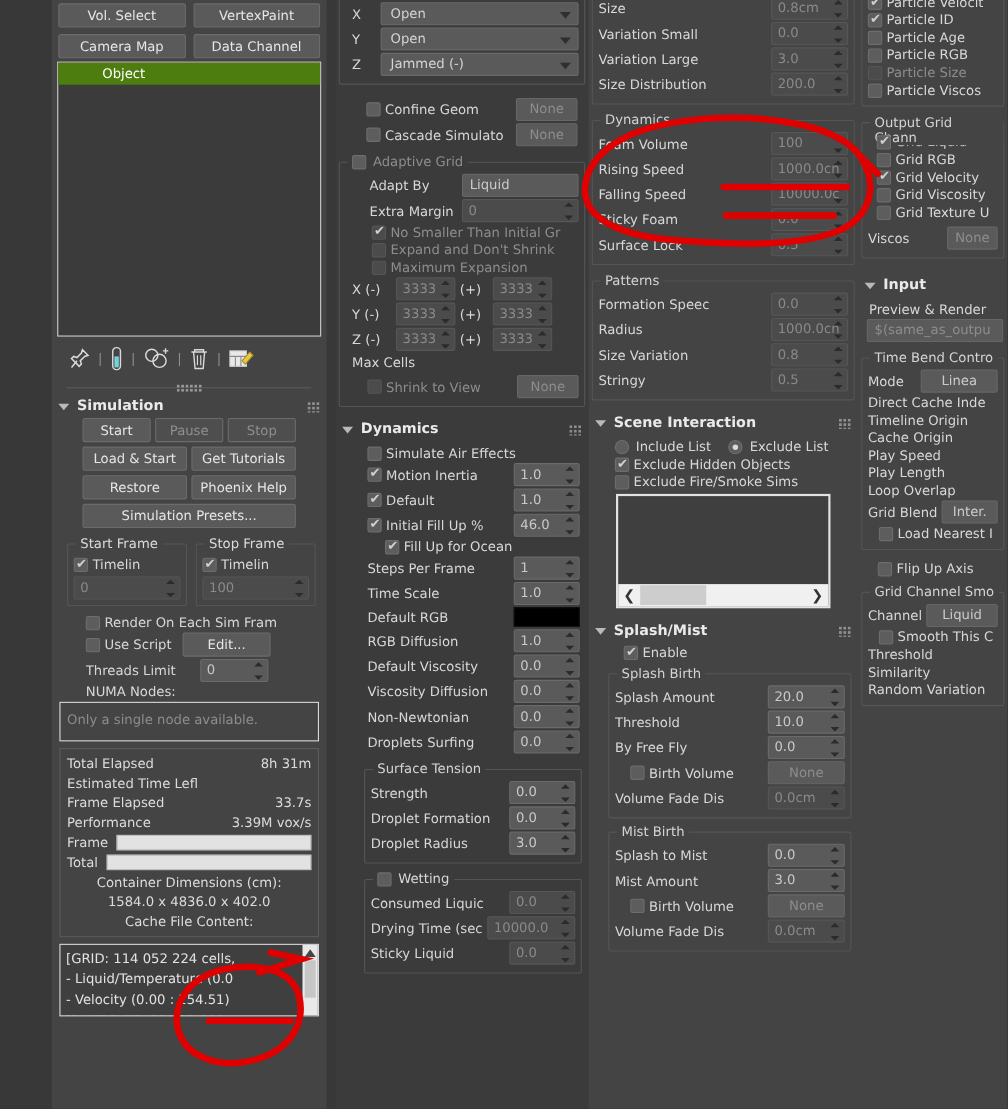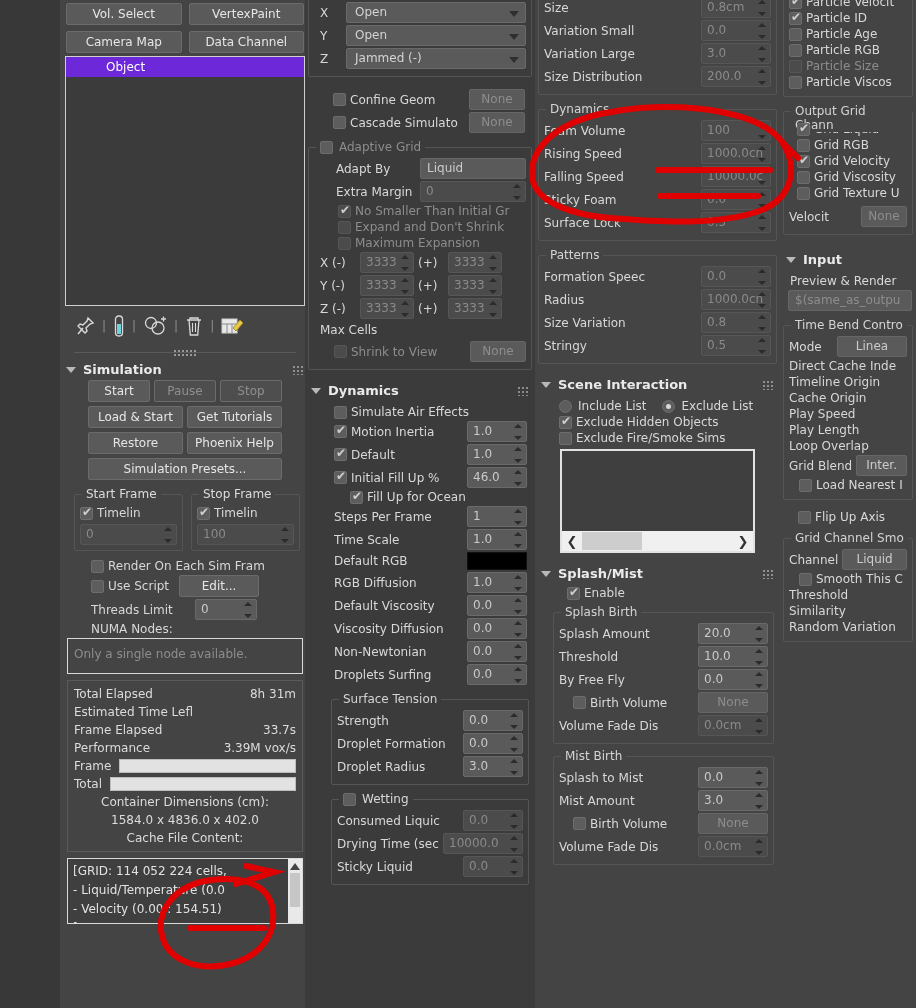--- a/index.html
+++ b/index.html
@@ -8,21 +8,21 @@
     width: 916px; height: 1008px;
     background: #383838;
     font-family: "DejaVu Sans", "Liberation Sans", sans-serif;
     font-size: 12px;
     color: #dcdcdc;
     overflow: hidden;
   }
   #app { position: relative; width: 916px; height: 1008px; background: #383838; }
 
   .col { position: absolute; top: 0; height: 1008px; }
-  #col-left   { left: 60px;  width: 250px; background: #444444; }
+  #col-left   { left: 47px;  width: 250px; background: #444444; }
   #col-two    { left: 305px; width: 230px; background: #3b3b3b; }
   #col-three  { left: 535px; width: 245px; background: #444444; }
   #col-four   { left: 780px; width: 136px; background: #444444; }
   #gutter-a { position:absolute; left:0; top:0; width:55px; height:1008px; background:#383838; }
   #gutter-b { position:absolute; left:525px; top:0; width:10px; height:1008px; background:#383838; }
   #gutter-c { position:absolute; left:770px; top:0; width:10px; height:1008px; background:#383838; }
 
   
   .btn {
     background: #5a5a5a; color: #e6e6e6;
@@ -82,21 +82,21 @@
   .drop { background:#5a5a5a; border:1px solid #6a6a6a; border-radius:2px; height:21px; color:#d4d4d4;
           padding:2px 18px 0 8px; position:relative; overflow:hidden; white-space:nowrap; }
   .drop::after { content:""; position:absolute; right:6px; top:8px; width:0;height:0;
           border-left:5px solid transparent;border-right:5px solid transparent;border-top:6px solid #2f2f2f; }
   .flat { background:#5a5a5a; border:1px solid #666; border-radius:2px; height:21px; color:#cbcbcb;
           padding:2px 6px 0 6px; overflow:hidden; white-space:nowrap; }
   .flat.dim { color:#8d8d8d; }
 
   
   #listbox { margin: 3px 5px 0 5px; height: 250px; background:#3b3b3b; border:1px solid #cfcfcf; }
-  #listbox .sel { background:#6d28d9; color:#fff; padding:3px 0 3px 40px; font-size:12px; }
+  #listbox .sel { background:#4d7c0f; color:#fff; padding:3px 0 3px 40px; font-size:12px; }
   .iconbar { display:flex; align-items:center; gap:6px; padding: 8px 10px 4px 14px; }
   .sep { color:#8e8e8e; }
   .hdiv { margin: 10px 14px 2px 14px; height:1px; background:#5a5a5a; position:relative; }
   .hdiv::after { content:""; position:absolute; left:50%; top:-3px; margin-left:-12px; width:24px; height:7px;
      background-image: radial-gradient(#9a9a9a 40%, transparent 41%); background-size:4px 4px; }
 
   .stat { margin: 6px 7px; border:1px solid #5a5a5a; padding: 4px 6px; }
   .stat .sr { display:flex; justify-content:space-between; padding: 2px 0; font-size:12px; }
   .stat .bar { height:14px; background:#e2e2e2; border:1px solid #bdbdbd; flex:1; margin-left:8px; }
   .stat .center { text-align:center; }
@@ -862,21 +862,21 @@
         </div>
       <div class="row" style="padding-left:8px">
           <span class="chk"></span>
         <span class="lbl">Grid Viscosity</span>
         </div>
       <div class="row" style="padding-left:8px">
           <span class="chk"></span>
         <span class="lbl">Grid Texture U</span>
         </div>
       <div class="row" style="margin-top:6px">
-        <span class="lbl" style="flex:1">Velocit</span>
+        <span class="lbl" style="flex:1">Viscos</span>
         <span class="flat dim" style="width:46px;text-align:center">None</span>
       </div>
     </div>
 
     <div class="rollup" style="margin-top:14px">
       <div class="rollup-hdr">
         <span class="tri"></span>
         <span>Input</span>
       </div>
       <div class="lbl" style="padding:4px 0 2px 10px">Preview &amp; Render</div>

